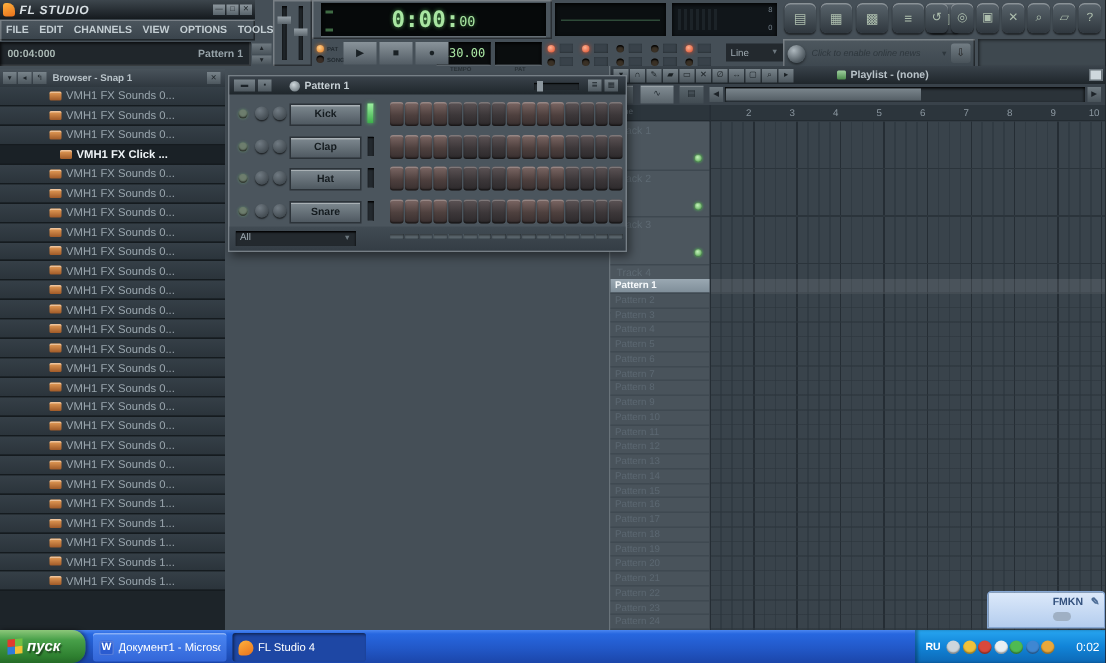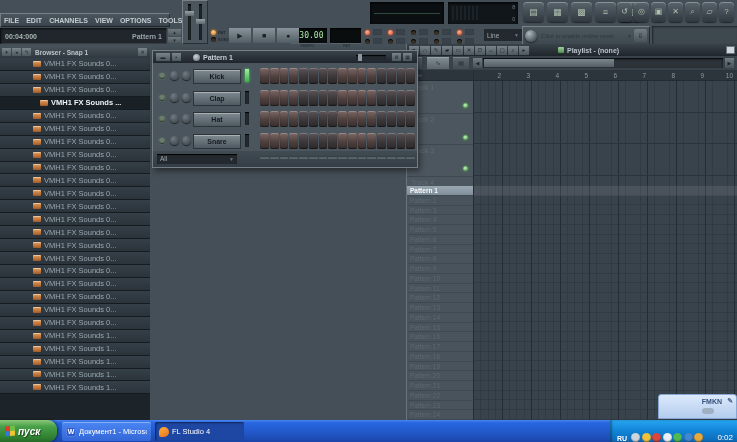--- a/index.html
+++ b/index.html
@@ -188,30 +188,39 @@
   .task{position:absolute;top:2px;height:19px;border-radius:2px;display:flex;align-items:center;padding:0 4px;box-sizing:border-box;
         background:linear-gradient(#4a86f2,#3366d8);box-shadow:inset 0 1px 0 rgba(255,255,255,.35);}
   .task.active{background:#1e47a4;box-shadow:inset 1px 1px 2px rgba(0,0,0,.5);}
   .task .tlabel{color:#fff;font-size:7.5px;white-space:nowrap;overflow:hidden;}
   .ticon{width:10px;height:10px;border-radius:2px;flex:none;margin-right:3px;font-size:7px;line-height:10px;
          text-align:center;color:#fff;font-weight:bold;}
   .ticon.word-icon{background:#2a5bd0;box-shadow:inset 0 0 0 1px #fff3;}
   .ticon.fl-icon{background:linear-gradient(150deg,#ffb23e,#e8711c);border-radius:50% 50% 50% 2px;}
   #tray{position:absolute;right:0;top:0;width:127px;height:22px;
         background:linear-gradient(#27a5f0,#1184d8 50%,#0d68b5);box-shadow:inset 2px 0 2px rgba(0,0,0,.3);
-        display:flex;align-items:flex-end;padding:0 4px 0 7px;box-sizing:border-box;}
+        display:flex;align-items:center;padding:0 4px 0 7px;box-sizing:border-box;}
   #tray-lang{color:#fff;font-size:7px;font-weight:bold;margin-right:4px;}
   .trayico{width:9px;height:9px;border-radius:50%;margin-right:1.5px;flex:none;box-shadow:inset 0 -1px 1px rgba(0,0,0,.4);}
   #tray-time{color:#fff;font-size:8px;margin-left:auto;}
 </style>
 </head>
 <body>
 
 <div id="root">
 
+  <div id="titlebar" class="abs">
+    <div id="fl-logo"></div>
+    <div id="fl-title">FL STUDIO</div>
+    <div id="capbtns" style="display:flex;">
+        <div class="capbtn">—</div>
+        <div class="capbtn">□</div>
+        <div class="capbtn">✕</div>
+      </div>
+  </div>
 
   <div id="menubar" class="abs raised">
       <div class="mi">FILE</div>
       <div class="mi">EDIT</div>
       <div class="mi">CHANNELS</div>
       <div class="mi">VIEW</div>
       <div class="mi">OPTIONS</div>
       <div class="mi">TOOLS</div>
       <div class="mi">HELP</div>
     </div>
@@ -227,20 +236,30 @@
 
   <div id="sliders" class="abs raised">
     <div class="sl-track" style="left:6px;">
         <div class="sl-handle" style="top:7px;"></div>
       </div>
     <div class="sl-track" style="left:17px;">
         <div class="sl-handle" style="top:15px;"></div>
       </div>
   </div>
 
+  <div id="lcd-panel" class="abs raised">
+    <div id="lcd" class="inset">
+      <div id="lcd-ticks">
+          <i></i>
+          <i></i>
+        </div>
+      <span id="lcd-main" class="lcd-txt">0:00:</span>
+      <span id="lcd-frac" class="lcd-txt">00</span>
+    </div>
+  </div>
 
   <div id="mode-switch" class="abs">
     <div class="mled on" style="top:2px;"></div>
     <div class="mlabel" style="top:2px;">PAT</div>
     <div class="mled" style="top:9px;"></div>
     <div class="mlabel" style="top:9px;">SONG</div>
   </div>
   <div id="transport-buttons"></div>
   <div class="minilcd abs" id="tempo-lcd" style="left:291px;width:36px;">130.00</div>
   <div class="lcdlab abs" style="left:300px;top:43px;">TEMPO</div>
@@ -345,21 +364,21 @@
         <div class="brow">
           <div class="bicon"></div>
           <div class="blabel">VMH1 FX Sounds 0...</div>
         </div>
         <div class="brow">
           <div class="bicon"></div>
           <div class="blabel">VMH1 FX Sounds 0...</div>
         </div>
         <div class="brow sel">
           <div class="bicon"></div>
-          <div class="blabel">VMH1 FX Sounds ...</div>
+          <div class="blabel">VMH1 FX Click ...</div>
         </div>
         <div class="brow">
           <div class="bicon"></div>
           <div class="blabel">VMH1 FX Sounds 0...</div>
         </div>
         <div class="brow">
           <div class="bicon"></div>
           <div class="blabel">VMH1 FX Sounds 0...</div>
         </div>
         <div class="brow">

